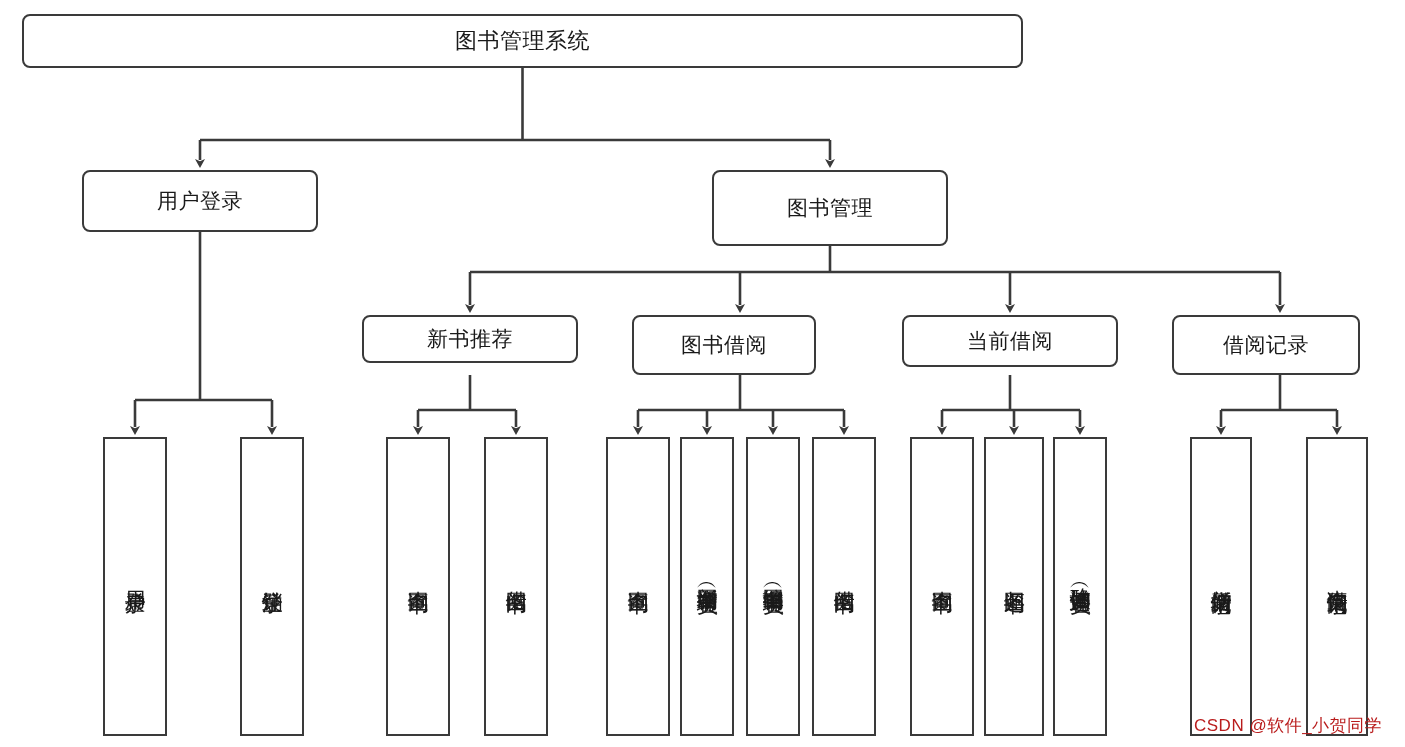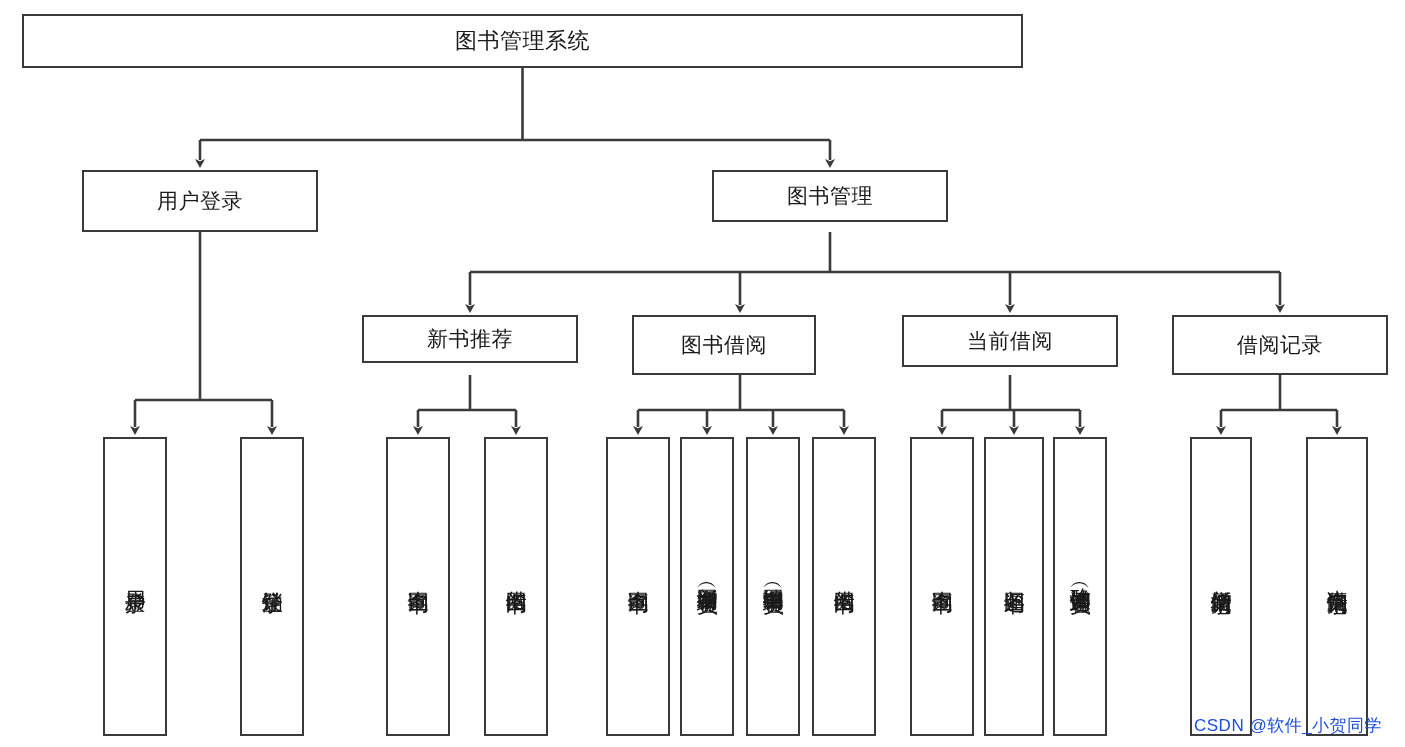--- a/index.html
+++ b/index.html
@@ -31,38 +31,39 @@
     background: #ffffff;
     border: 2px solid #3a3a3a;
     display: flex;
     align-items: center;
     justify-content: center;
     color: #1a1a1a;
   }
   .node.h {
     font-size: 21px;
     letter-spacing: 0.5px;
+    border-radius: 8px;
   }
   .node.v {
     font-size: 21px;
     letter-spacing: 1px;
   }
   .node.v .vtext {
     writing-mode: vertical-rl;
     text-orientation: upright;
     line-height: 1.06;
     white-space: nowrap;
     padding-top: 6px;
   }
   .node.root {
     font-size: 22px;
   }
   .watermark {
     position: absolute;
-    color: #1d4ed8;
+    color: #b91c1c;
     font-size: 17px;
     white-space: nowrap;
     letter-spacing: 0.5px;
   }
 </style>
 </head>
 <body>
 
 <div id="canvas">
 
@@ -110,35 +111,35 @@
   </svg>
 
   <div class="node root h" id="n-root" style="left: 22px; top: 14px; width: 1001px; height: 54px;">
     <span>图书管理系统</span>
   </div>
 
   <div id="level2-layer">
       <div class="node lvl2 h" style="left: 82px; top: 170px; width: 236px; height: 62px;">
         <span>用户登录</span>
       </div>
-      <div class="node lvl2 h" style="left: 712px; top: 170px; width: 236px; height: 52px;">
+      <div class="node lvl2 h" style="left: 712px; top: 170px; width: 236px; height: 76px;">
         <span>图书管理</span>
       </div>
     </div>
   <div id="level3-layer">
       <div class="node lvl3 h" style="left: 362px; top: 315px; width: 216px; height: 48px;">
         <span>新书推荐</span>
       </div>
       <div class="node lvl3 h" style="left: 632px; top: 315px; width: 184px; height: 60px;">
         <span>图书借阅</span>
       </div>
       <div class="node lvl3 h" style="left: 902px; top: 315px; width: 216px; height: 52px;">
         <span>当前借阅</span>
       </div>
-      <div class="node lvl3 h" style="left: 1172px; top: 315px; width: 216px; height: 60px;">
+      <div class="node lvl3 h" style="left: 1172px; top: 315px; width: 188px; height: 60px;">
         <span>借阅记录</span>
       </div>
     </div>
   <div id="leaf-layer">
       <div class="node leaf v" style="left: 103px; top: 437px; width: 64px; height: 299px; align-items: flex-start;">
         <span class="vtext" style="margin-top: 128.5px;">用户登录</span>
       </div>
       <div class="node leaf v" style="left: 240px; top: 437px; width: 64px; height: 299px; align-items: flex-start;">
         <span class="vtext" style="margin-top: 128.5px;">注销登录</span>
       </div>

